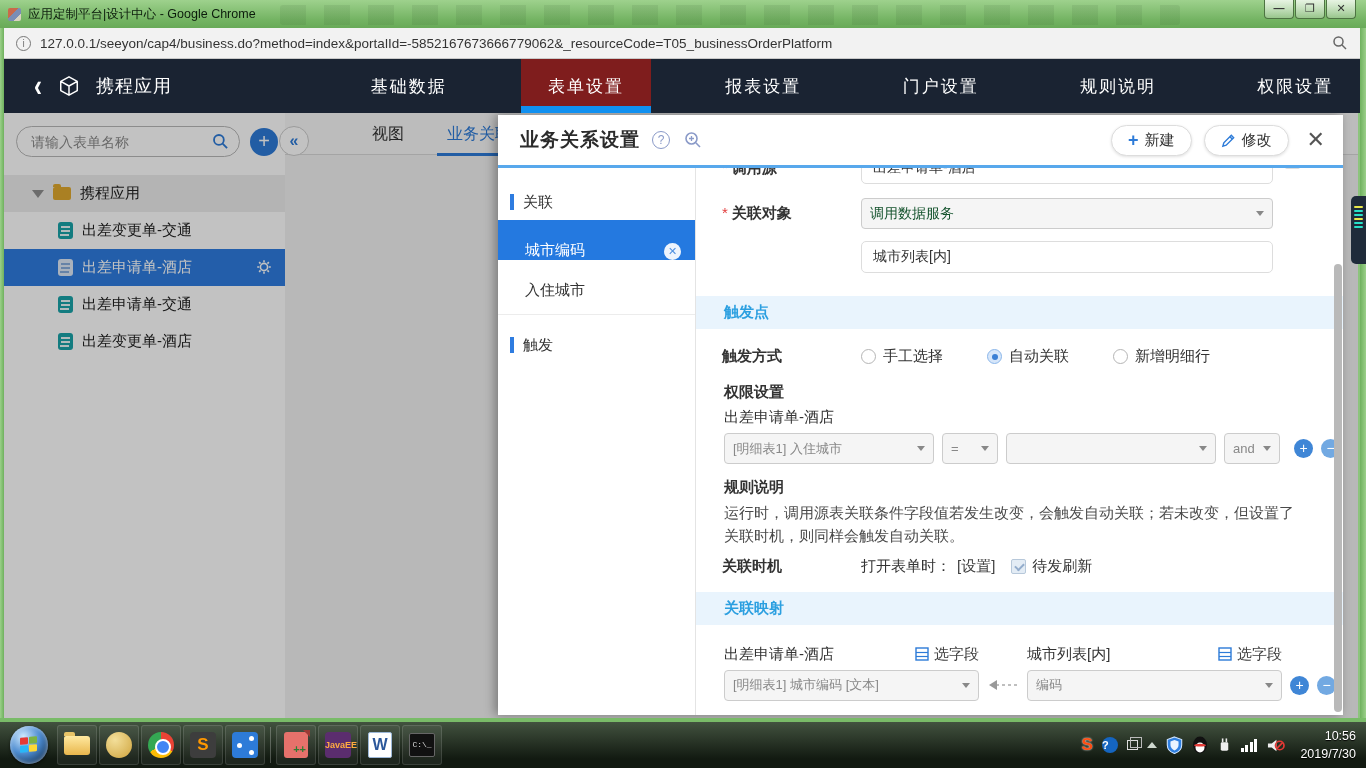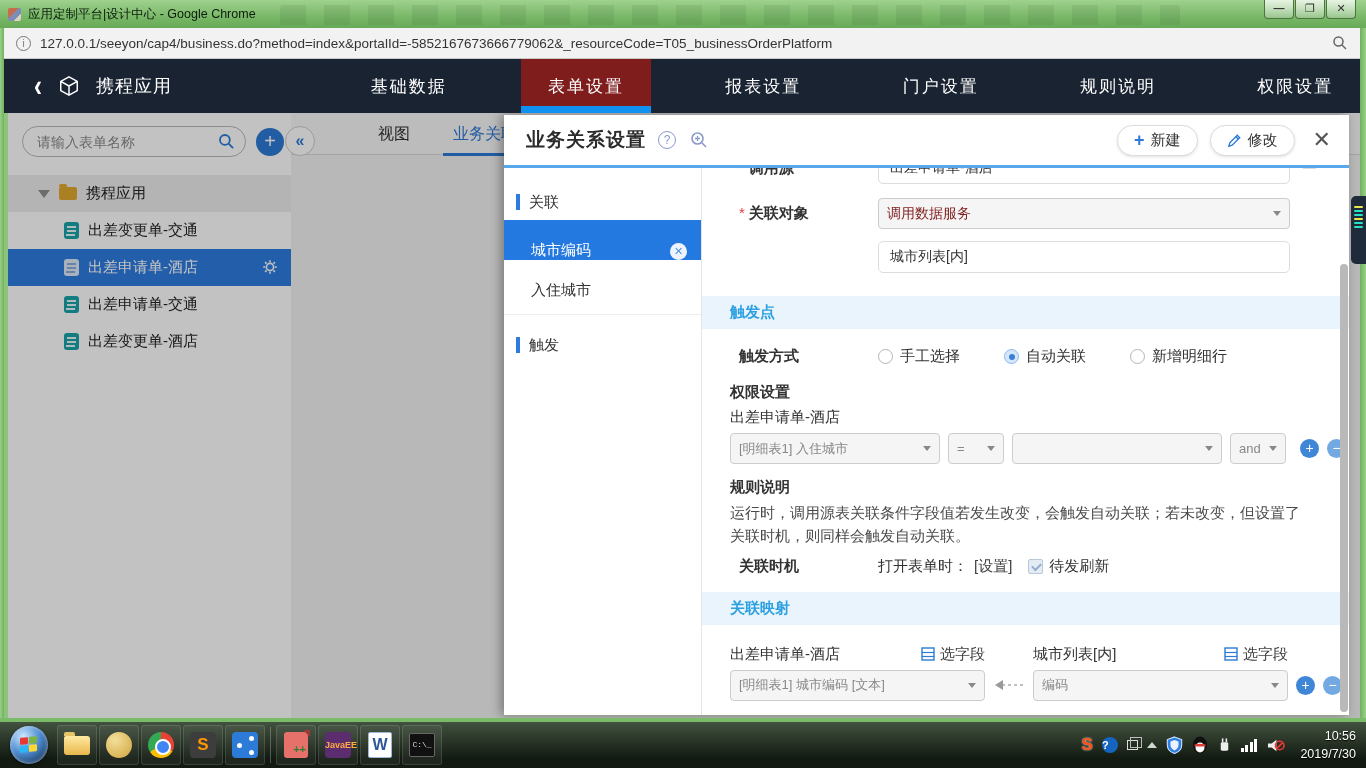--- a/index.html
+++ b/index.html
@@ -34,21 +34,21 @@
   .nav-left { position:absolute; left:30px; top:0; height:100%; display:flex; align-items:center; gap:16px; }
   .back-icon { color:#fff; font-size:24px; line-height:1; font-weight:bold; transform:scaleY(1.3); }
   .appname { color:#fff; font-size:18px; letter-spacing:1px; }
   .nav-tabs { position:absolute; left:340px; right:0; top:0; height:100%; display:flex;gap:48px; }
   .nav-tab { flex:1; display:flex; align-items:center; justify-content:center; color:#fff;
     font-size:17px; letter-spacing:2px; position:relative; cursor:default; }
   .nav-tab.active { background:#7f1d1d; }
   .nav-tab.active::after { content:""; position:absolute; left:0; right:0; bottom:0; height:7px; background:#1090f0; }
 
   
-  .workspace { position:absolute; left:8px; top:113px; width:1356px; height:605px; background:#e8e8e8; overflow:hidden; }
+  .workspace { position:absolute; left:2px; top:113px; width:1356px; height:605px; background:#e8e8e8; overflow:hidden; }
 
   
   .sidebar { position:absolute; left:0; top:0; width:283px; height:100%; background:#fff; }
   .search-row { display:flex; align-items:center; padding:13px 10px 10px 14px; gap:10px; }
   .search-pill { flex:1; height:31px; border:1px solid #b9b9b9; border-radius:16px; background:#fff;
     display:flex; align-items:center; padding:0 10px 0 14px; }
   .search-pill input { border:none; outline:none; flex:1; font-size:14px; color:#333; background:transparent;
     font-family:"Liberation Sans","DejaVu Sans",sans-serif; }
   .search-pill input::placeholder { color:#8a8a8a; }
   .add-btn { width:28px; height:28px; border-radius:50%; background:#2d7bd8; color:#fff; font-size:20px;
@@ -109,21 +109,21 @@
     position:relative; }
   .dnav-item.active { background:#2479e0; color:#fff; }
   .del-circle { position:absolute; right:14px; width:17px; height:17px; border-radius:50%;
     background:rgba(255,255,255,.92); color:#4d8fe0; font-size:11px; line-height:16px; text-align:center; }
   .dnav-divider { border-top:1px solid #ececec; margin:14px 0 12px; }
 
   .dlg-content { flex:1; position:relative; overflow:hidden; }
   .scrollbar { position:absolute; right:1px; top:1px; bottom:1px; width:9px; }
   .scroll-thumb { position:absolute; top:95px; right:0; width:8px; height:448px; background:#b9b9b9; border-radius:4px; }
 
-  .frow { display:flex; align-items:center; margin-left:37px; }
+  .frow { display:flex; align-items:center; margin-left:26px; }
   .lbl { width:139px; flex:none; font-size:15px; font-weight:bold; color:#333; }
   .req::before { content:"*"; color:#e23c3c; margin-right:4px; font-weight:normal; }
   .txt-input { width:412px; height:32px; border:1px solid #ddd; border-radius:5px; background:#fff;
     font-size:14px; color:#333; display:flex; align-items:center; padding:0 11px; }
   .sel { height:31px; border:1px solid #ccc; border-radius:4px; background:#f5f5f5; font-size:13px;
     color:#888; display:flex; align-items:center; padding:0 8px; position:relative; }
   .sel .caret { margin-left:auto; width:0; height:0; border-left:4px solid transparent;
     border-right:4px solid transparent; border-top:5px solid #888; }
   .sel.w-main { width:412px; }
   .mini-sq { width:15px; height:15px; background:#dcdcdc; border-radius:2px; margin-left:12px; align-self:flex-start; margin-top:2px; }
@@ -368,21 +368,21 @@
         <div class="dlg-content">
 
           <div class="frow" style="margin-top:-16px;">
             <span class="lbl req">调用源</span>
             <span class="txt-input">出差申请单-酒店</span>
             <span class="mini-sq"></span>
           </div>
 
           <div class="frow" style="margin-top:14px;">
             <span class="lbl req">关联对象</span>
-            <span class="sel w-main" style="font-size:14px;color:#7f1d1d;">
+            <span class="sel w-main" style="font-size:14px;color:#14532d;">
               <span>调用数据服务</span>
               <span class="caret"></span>
             </span>
           </div>
 
           <div class="frow" style="margin-top:12px;">
             <span class="lbl"></span>
             <span class="txt-input">城市列表[内]</span>
           </div>
 

